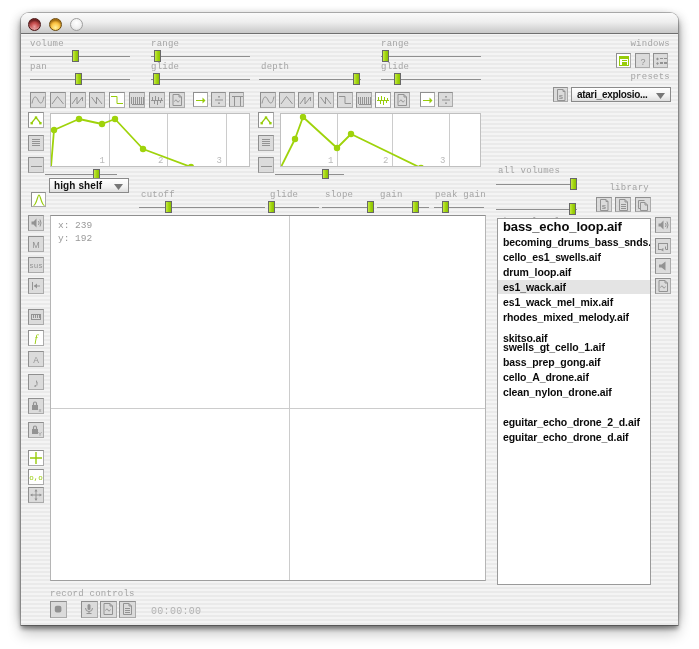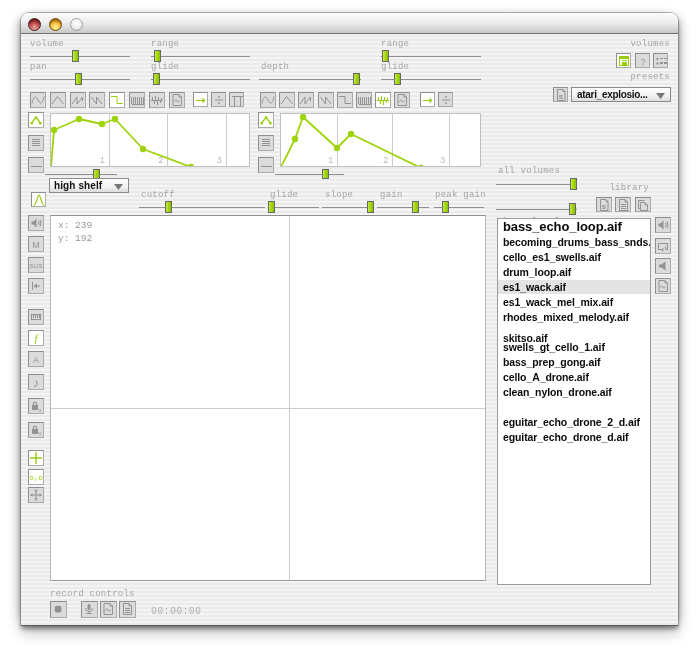--- a/index.html
+++ b/index.html
@@ -416,21 +416,21 @@
             <path d="M3,5.5 H5.5 L9.5,2.5 V11.5 L5.5,8.5 H3 Z" fill="#939393"></path>
           </svg>
         </div>
 <div class="bt" style="left:634px;top:244px;width:16px;height:16px;">
           <svg width="14" height="14" viewBox="0 0 14 14">
             <path d="M3,1.5 H9 L11.5,4 V12.5 H3 Z" stroke="#939393" stroke-width="1" fill="none" stroke-linecap="butt" stroke-linejoin="miter"></path>
             <path d="M9,1.5 V4 H11.5" stroke="#939393" stroke-width="1" fill="none" stroke-linecap="butt" stroke-linejoin="miter"></path>
             <path d="M4.5,8.5 C5.5,6.5 6.5,6.5 7,8 C7.5,9.5 8.5,9.5 9.5,7.5" stroke="#939393" stroke-width="1" fill="none" stroke-linecap="butt" stroke-linejoin="miter"></path>
           </svg>
         </div>
-<div class="lb" style="right:8px;top:5px;text-align:right;">volumes</div>
+<div class="lb" style="right:8px;top:5px;text-align:right;">windows</div>
 <div class="bt sel" style="left:595px;top:19px;width:15px;height:15px;">
           <svg width="14" height="14" viewBox="0 0 14 14">
             <path d="M2.5,3 H11.5 V11.5 H2.5 Z" stroke="#97cc0a" stroke-width="1.4" fill="none" stroke-linecap="butt" stroke-linejoin="miter" shape-rendering="crispEdges"></path>
             <path d="M3,4.2 H11" stroke="#97cc0a" stroke-width="1.6" fill="none" stroke-linecap="butt" stroke-linejoin="miter" shape-rendering="crispEdges"></path>
             <path d="M4.5,6.5 H9.5 M4.5,8.5 H9.5 M4.5,10 H9.5" stroke="#97cc0a" stroke-width="1.2" fill="none" stroke-linecap="butt" stroke-linejoin="miter" shape-rendering="crispEdges"></path>
           </svg>
         </div>
 <div class="bt" style="left:614px;top:19px;width:15px;height:15px;">
           <svg width="14" height="14" viewBox="0 0 14 14">
             <text x="7" y="10.5" font-family="Liberation Sans" font-size="9" fill="#939393" text-anchor="middle">?</text>

